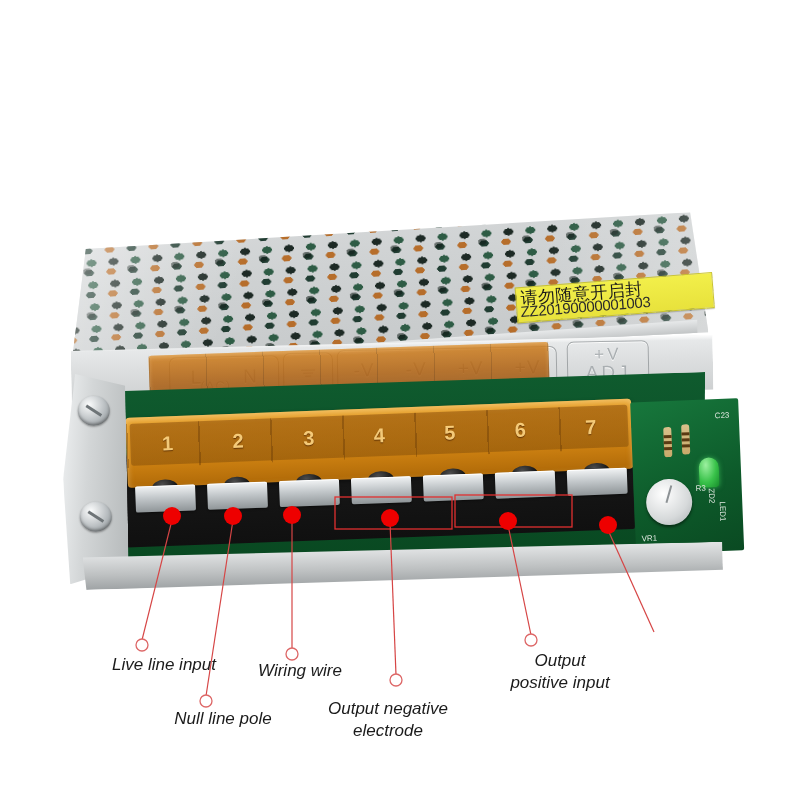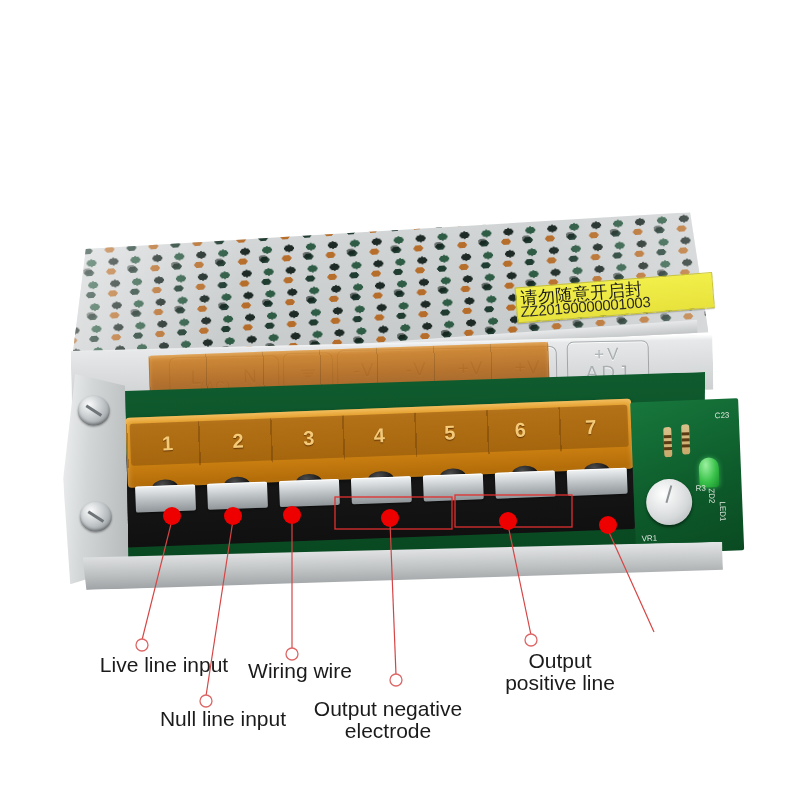--- a/index.html
+++ b/index.html
@@ -298,25 +298,26 @@
 
   
   #annotations { position:absolute; inset:0; pointer-events:none; }
   .dot {
     position:absolute; width:18px; height:18px; border-radius:50%;
     background:#ee0000; transform:translate(-50%,-50%);
   }
   .callout {
     position:absolute;
     font-family:"Liberation Sans", sans-serif;
-    font-size: 21px;
+    font-size: 17px;
     color:#1b1b1b;
     line-height: 22px;
     white-space: pre-line;
     text-align:center;
+    font-style:italic;
   }
 
   svg#leaders { position:absolute; inset:0; width:800px; height:800px; }
   svg#leaders line, svg#leaders path { stroke:#d64545; stroke-width:1.2; fill:none; }
   svg#leaders circle.endcap { stroke:#d66; stroke-width:1.3; fill:#fff; }
   svg#leaders rect.group { stroke:#e03030; stroke-width:1.3; fill:none; }
 </style>
 </head>
 <body>
 
@@ -458,26 +459,26 @@
     <circle class="endcap" cx="396" cy="680" r="6"></circle>
 
     <path d="M 508 525 L 531 635"></path>
     <circle class="endcap" cx="531" cy="640" r="6"></circle>
 
     <path d="M 608 530 L 654 632"></path>
   </svg>
 
   <div id="annotations">
     <div class="callout" style="left:74px;  top:654px; width:180px;">Live line input</div>
-    <div class="callout" style="left:133px; top:708px; width:180px;">Null line input</div>
+    <div class="callout" style="left:133px; top:708px; width:180px;">Null line pole</div>
     <div class="callout" style="left:222px; top:660px; width:156px;">Wiring wire</div>
     <div class="callout" style="left:298px; top:698px; width:180px;">Output  negative
 electrode</div>
     <div class="callout" style="left:470px; top:650px; width:180px;">Output
-positive line</div>
+positive input</div>
 
     <div class="dot" style="left:172px; top:516px;"></div>
     <div class="dot" style="left:233px; top:516px;"></div>
     <div class="dot" style="left:292px; top:515px;"></div>
     <div class="dot" style="left:390px; top:518px;"></div>
     <div class="dot" style="left:508px; top:521px;"></div>
     <div class="dot" style="left:608px; top:525px;"></div>
   </div>
 
 </div>

